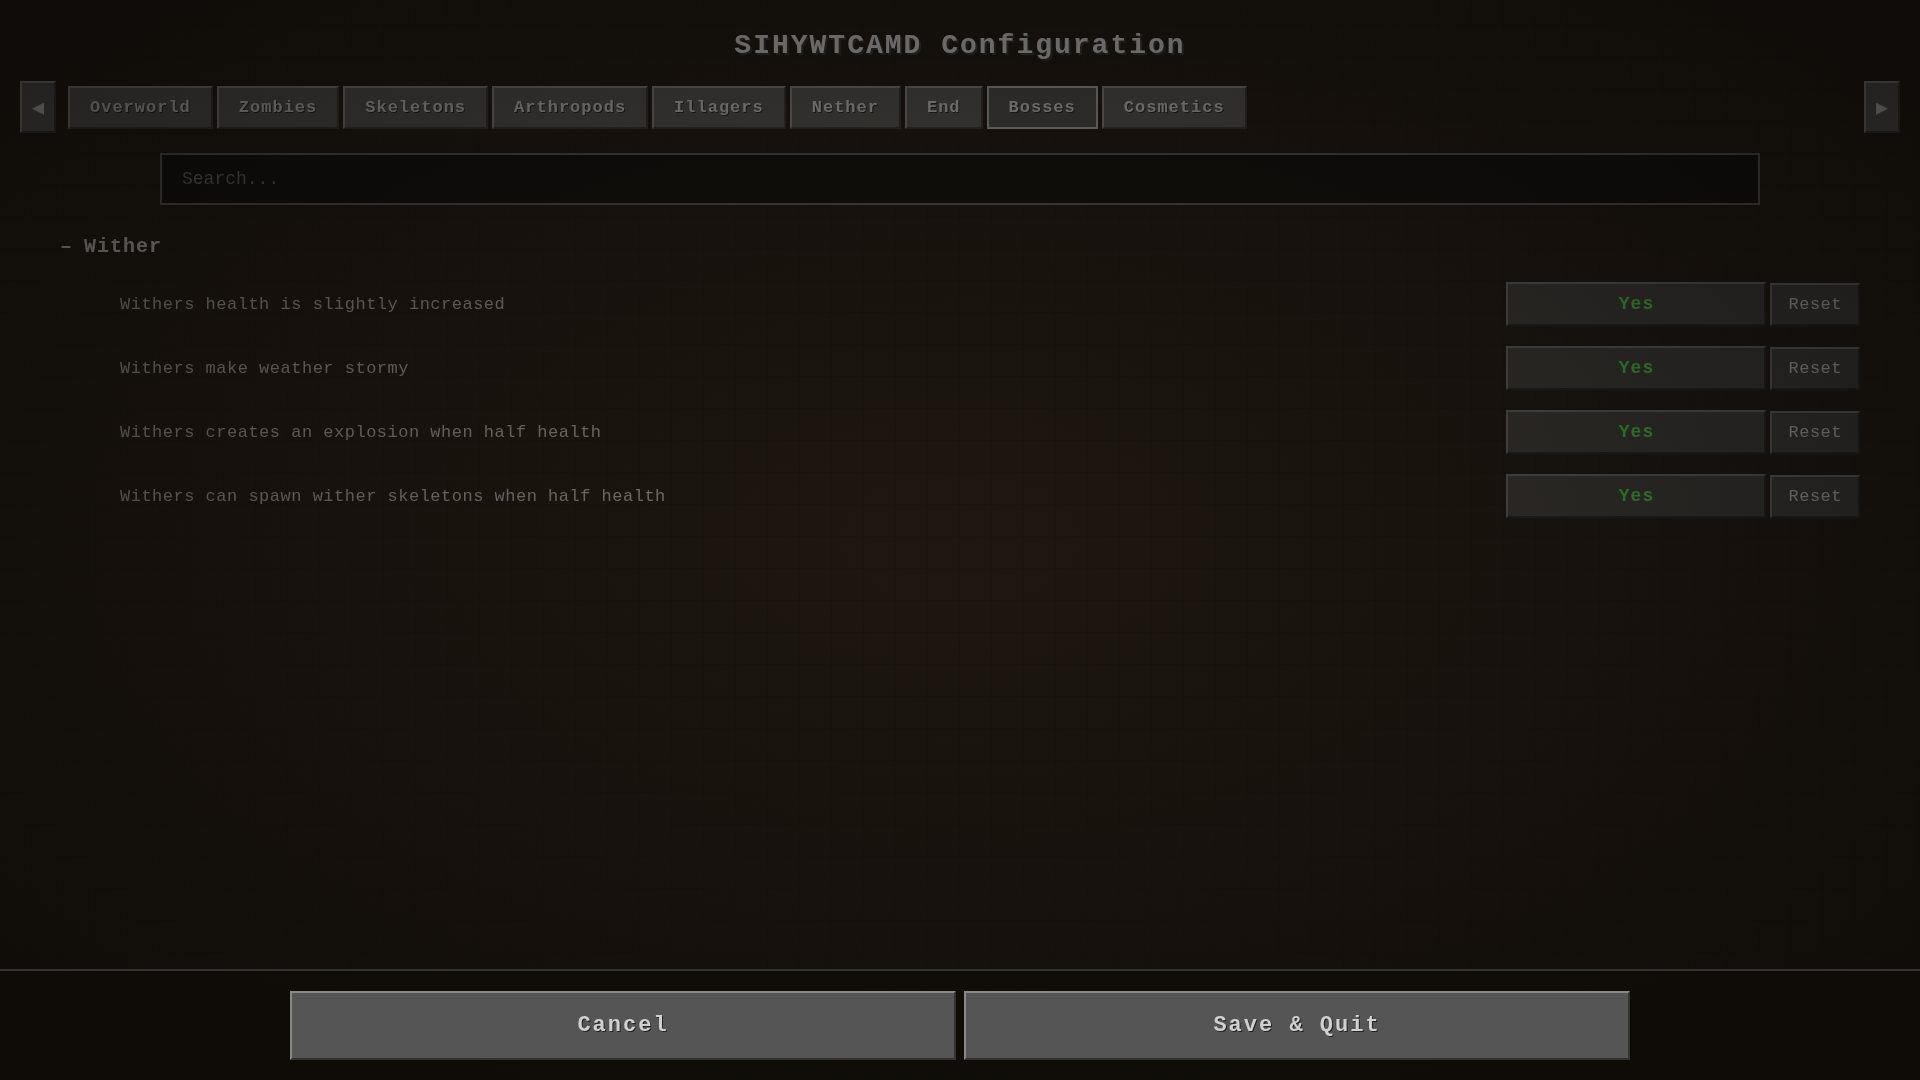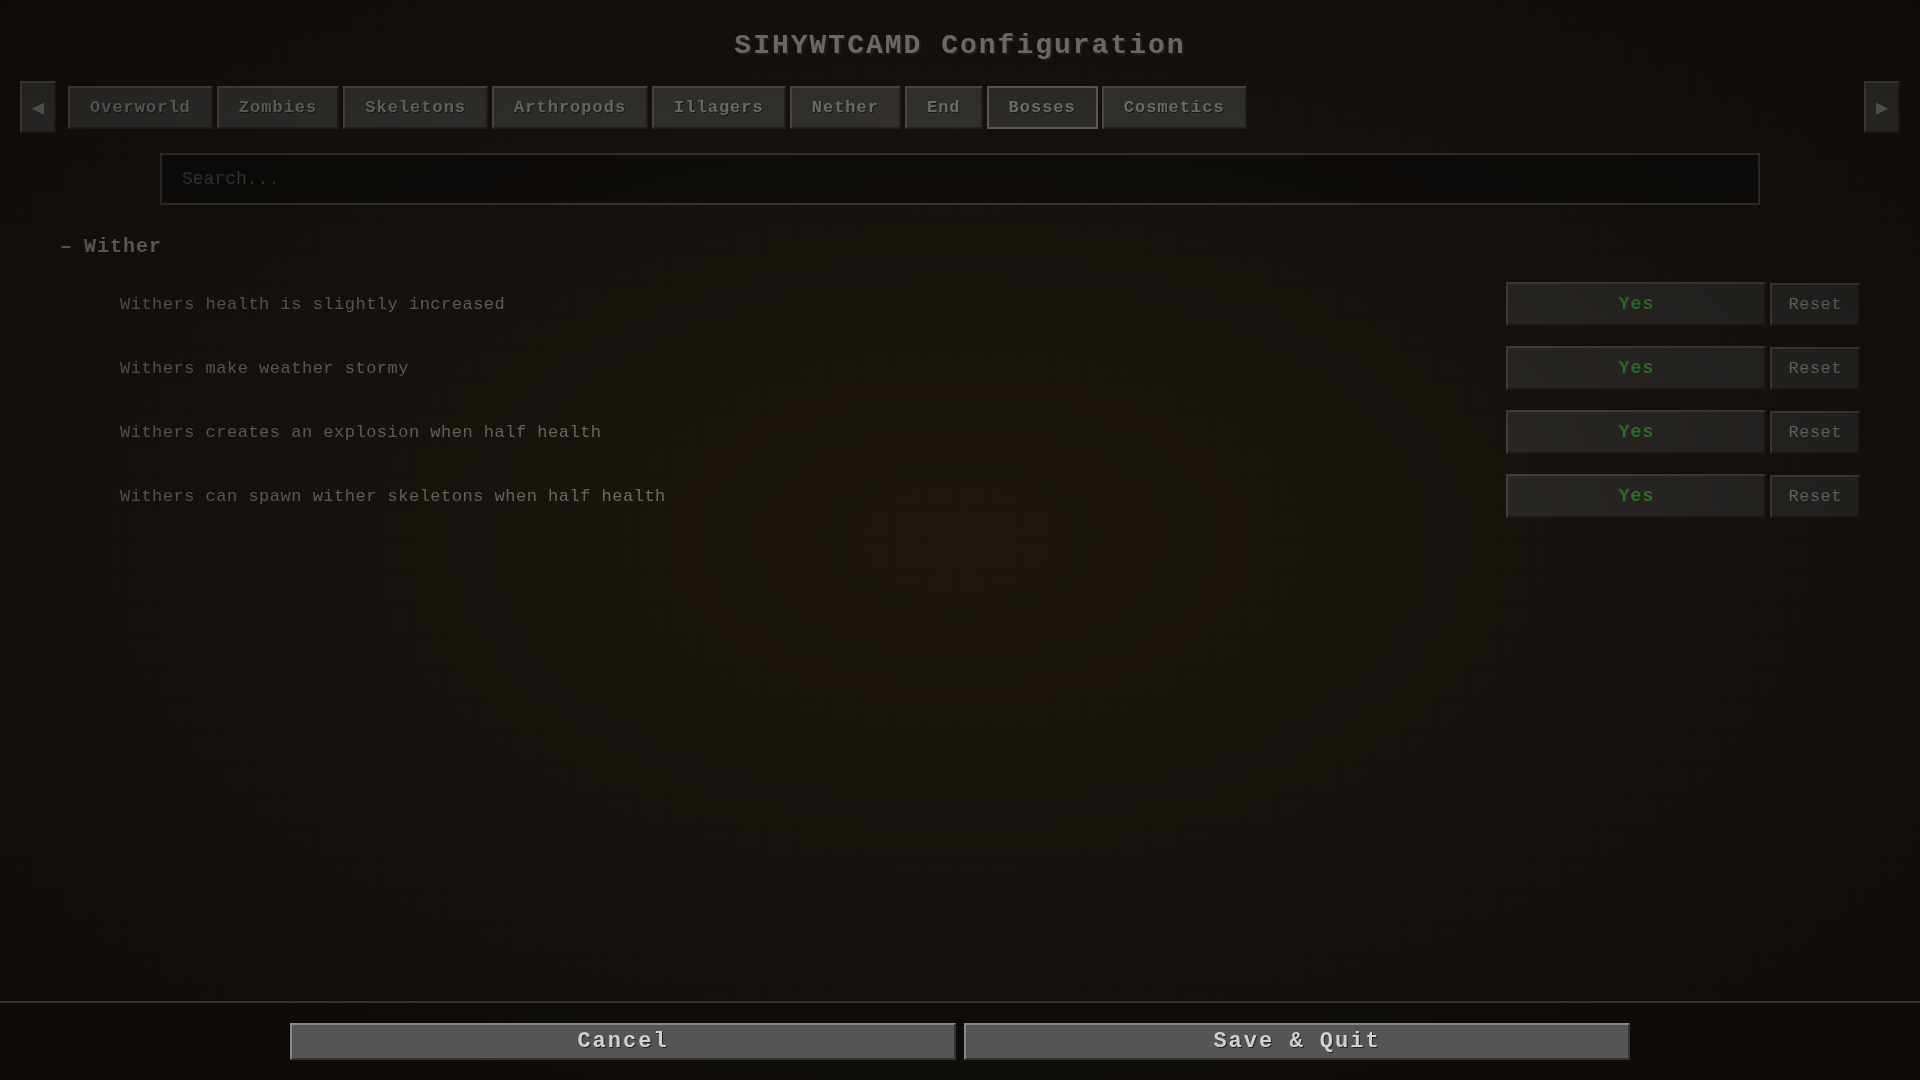--- a/index.html
+++ b/index.html
@@ -221,21 +221,21 @@
     .bottom-btn {
       flex: 1;
       background: #555;
       border: 2px solid #888;
       border-bottom-color: #333;
       border-right-color: #333;
       color: #d0d0d0;
       font-family: 'Courier New', monospace;
       font-size: 22px;
       font-weight: bold;
-      padding: 4px;
+      padding: 20px;
       cursor: pointer;
       text-align: center;
       letter-spacing: 2px;
       text-shadow: 1px 1px 0px #222;
     }
 
     .bottom-btn + .bottom-btn {
       margin-left: 8px;
     }
   </style>

